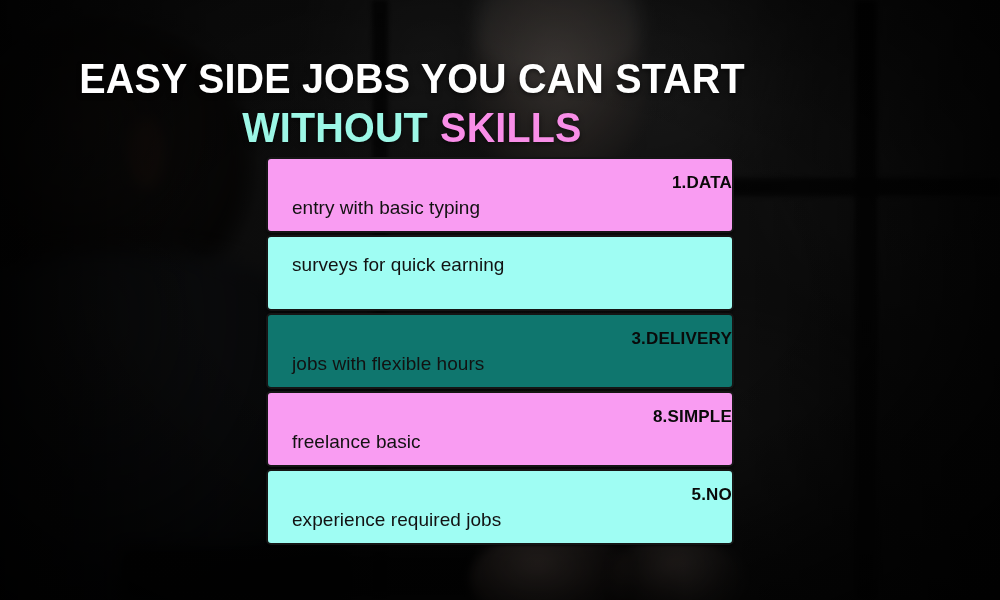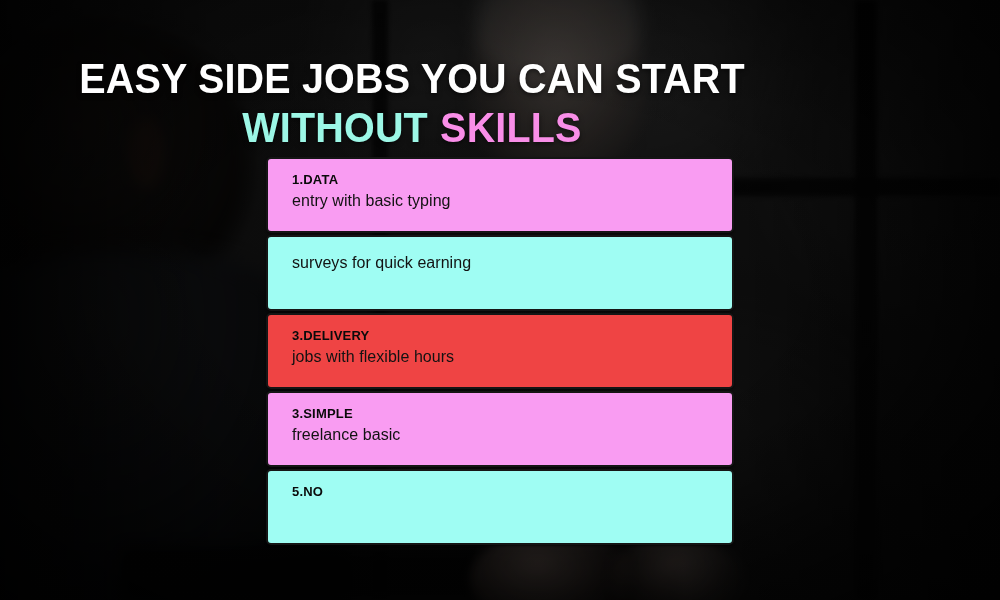--- a/index.html
+++ b/index.html
@@ -176,34 +176,35 @@
     width: 468px;
     height: 76px;
     margin-bottom: 2px;
     border: 2px solid #151515;
     border-radius: 5px;
     padding: 13px 0 0 24px;
     box-shadow: 0 1px 2px rgba(0,0,0,0.55);
   }
   .card-pink  { background: #f99cf2; }
   .card-cyan  { background: #9ffdf3; }
-  .card-white { background: #ef4444; }
+  .card-white { background: #0f766e; }
 
   .card-title {
     display: block;
-    font-size: 13px;
+    font-size: 17px;
     font-weight: bold;
     color: #0a0a0a;
     letter-spacing: 0.2px;
     line-height: 1.25;
+    text-align: right;
   }
   .card-subtitle {
     display: block;
     margin-top: 3px;
-    font-size: 16px;
+    font-size: 19px;
     font-weight: normal;
     color: #121212;
     letter-spacing: 0.05px;
     line-height: 1.3;
   }
 </style>
 </head>
 <body>
 
 <div id="poster">
@@ -243,23 +244,24 @@
       <div class="card card-cyan">
         <span class="card-subtitle">surveys for quick earning</span>
       </div>
 
       <div class="card card-white">
         <span class="card-title">3.DELIVERY</span>
         <span class="card-subtitle">jobs with flexible hours</span>
       </div>
 
       <div class="card card-pink">
-        <span class="card-title">3.SIMPLE</span>
+        <span class="card-title">8.SIMPLE</span>
         <span class="card-subtitle">freelance basic</span>
       </div>
 
       <div class="card card-cyan">
         <span class="card-title">5.NO</span>
+        <span class="card-subtitle">experience required jobs</span>
       </div>
 
     </div>
   </div>
 </div>
 
 </body></html>

